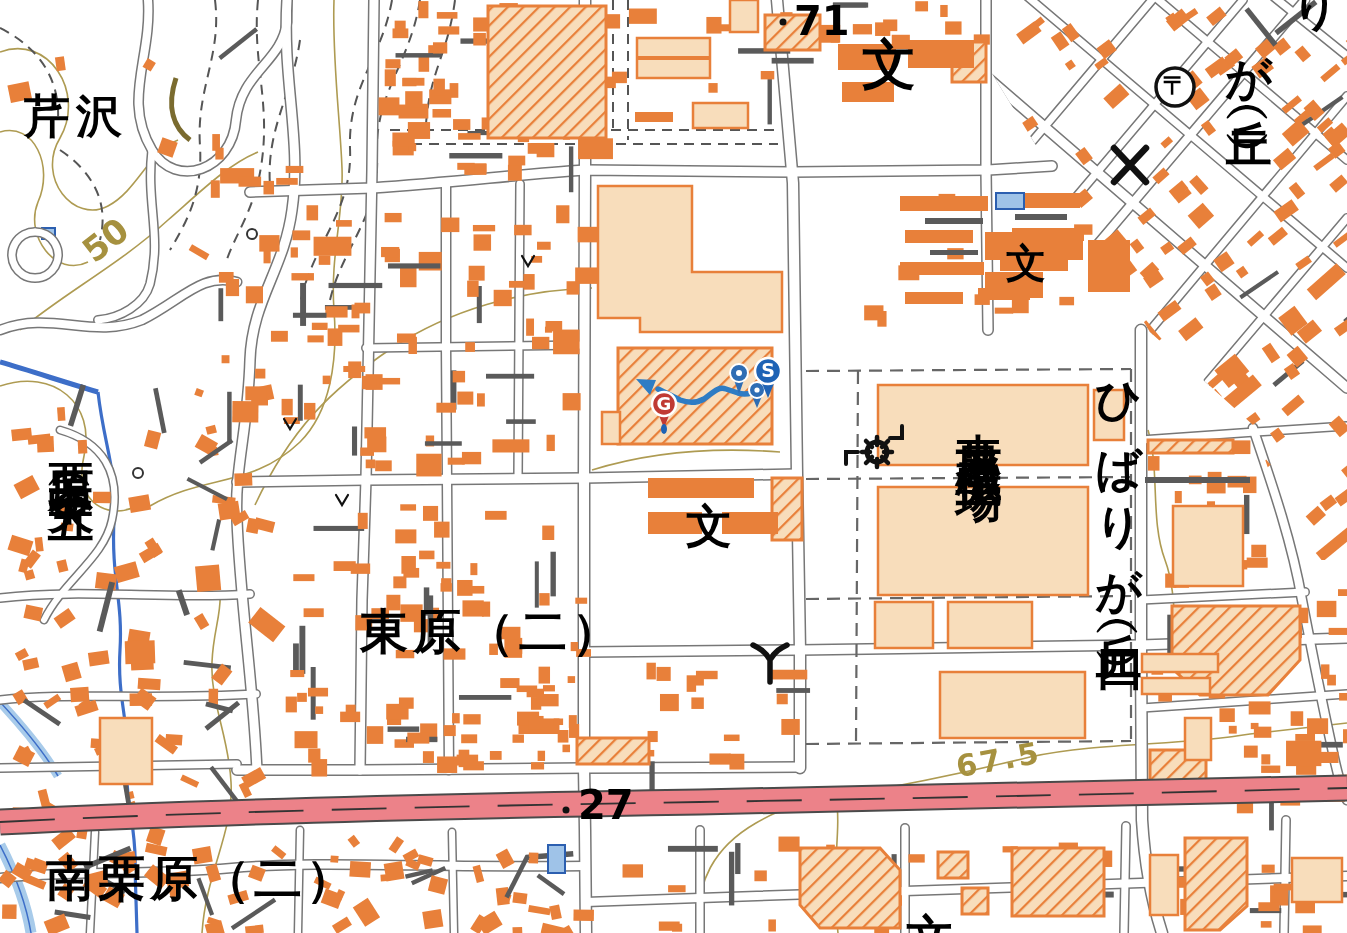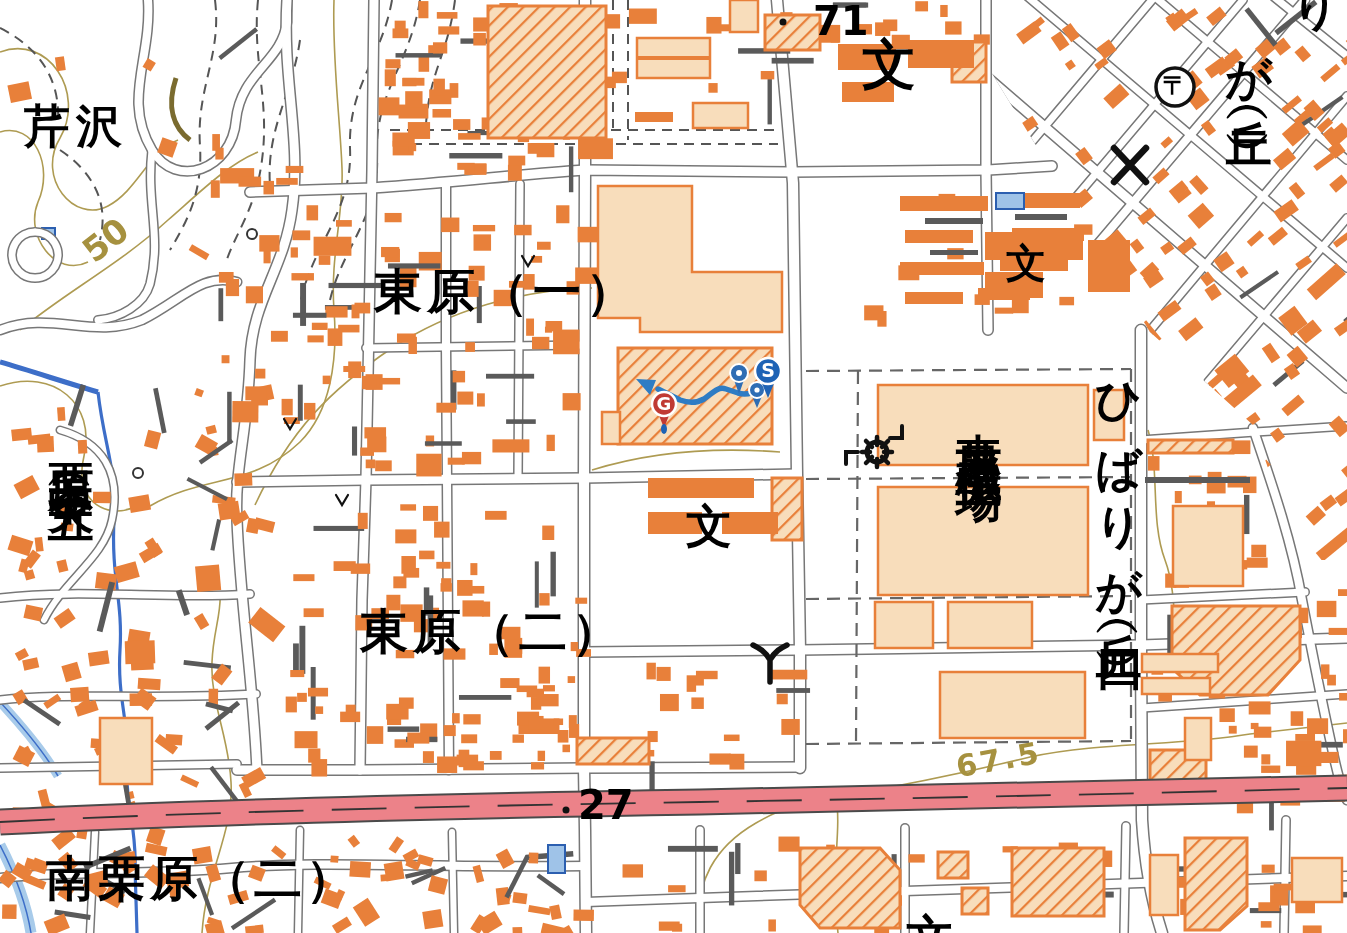--- a/index.html
+++ b/index.html
@@ -1078,33 +1078,32 @@
     <circle cx="783" cy="22" r="3.5" fill="#111"></circle>
     <circle cx="566" cy="810" r="3.5" fill="#111"></circle>
     <g class="sym" stroke-width="2.2">
       <path d="M284,419 L290,429 L296,419"></path>
       <path d="M336,495 L342,505 L348,495"></path>
       <path d="M522,256 L528,266 L534,256"></path>
     </g>
   </g>
 </svg>
 
-<div class="lbl" style="left:24px;top:92px;font-size:46px;letter-spacing:6px;margin-top:10px;">芹沢</div>
-<div class="lbl" style="left:374px;top:266px;font-size:48px;letter-spacing:5px;">東原（一）</div>
+<div class="lbl" style="left:24px;top:92px;font-size:46px;letter-spacing:6px;">芹沢</div>
 <div class="lbl" style="left:46px;top:853px;font-size:48px;letter-spacing:4px;">南栗原（二）</div>
 <div class="lbl" style="left:360px;top:606px;font-size:48px;letter-spacing:5px;">東原（二）</div>
 <div class="lbl vlabel" style="left:46px;top:426px;font-size:46px;letter-spacing:8px;">栗原中央（五）</div>
 <div class="lbl vlabel" style="left:954px;top:396px;font-size:46px;letter-spacing:9px;">東芝機械工場</div>
 <div class="lbl vlabel" style="left:1094px;top:350px;font-size:46px;letter-spacing:9px;">ひばりが丘（四）</div>
 <div class="lbl vlabel" style="left:1224px;top:22px;font-size:46px;letter-spacing:8px;">が丘（二）</div>
 <div class="lbl" style="left:1292px;top:-16px;font-size:46px;">り</div>
 
 <div class="lbl olive" style="left:82px;top:222px;font-size:34px;transform:rotate(-38deg);">50</div>
 <div class="lbl olive" style="left:956px;top:744px;font-size:30px;transform:rotate(-10deg);letter-spacing:3px;">67.5</div>
-<div class="lbl" style="left:794px;top:0px;font-size:40px;margin-left:19px;">71</div>
+<div class="lbl" style="left:794px;top:0px;font-size:40px;">71</div>
 <div class="lbl" style="left:578px;top:784px;font-size:40px;">27</div>
 
 <div class="lbl" style="left:862px;top:36px;font-size:54px;font-weight:700;">文</div>
 <div class="lbl" style="left:1006px;top:242px;font-size:40px;font-weight:700;">文</div>
 <div class="lbl" style="left:686px;top:502px;font-size:46px;font-weight:700;">文</div>
 <div class="lbl" style="left:906px;top:912px;font-size:48px;font-weight:700;">文</div>
 <div class="lbl" style="left:1160px;top:72px;width:30px;text-align:center;font-size:25px;font-weight:700;">〒</div>
 
 <div class="pinletter" style="left:759px;top:359px;width:18px;font-size:19px;">S</div>
 <div class="pinletter" style="left:655px;top:393px;width:18px;font-size:18px;">G</div>

